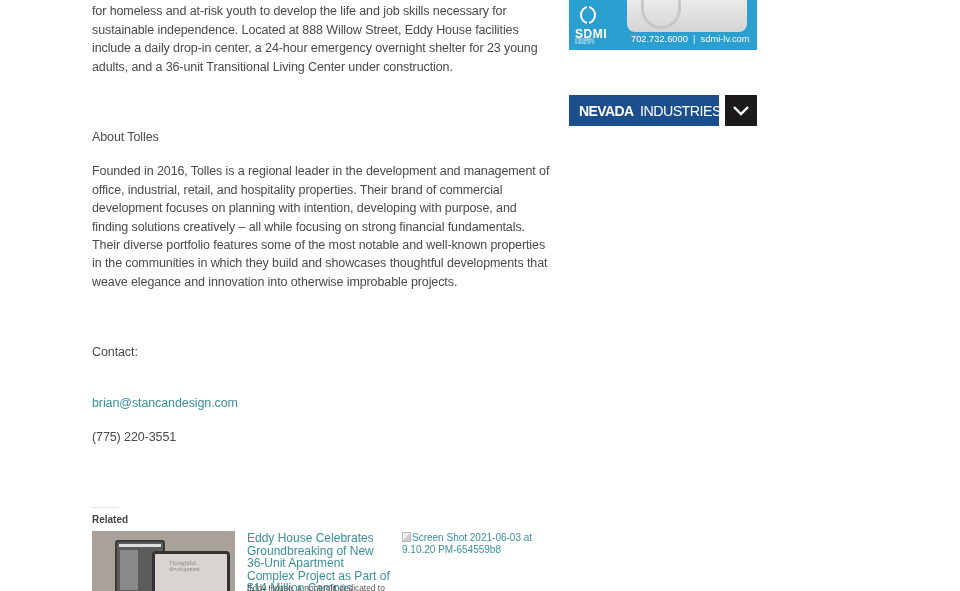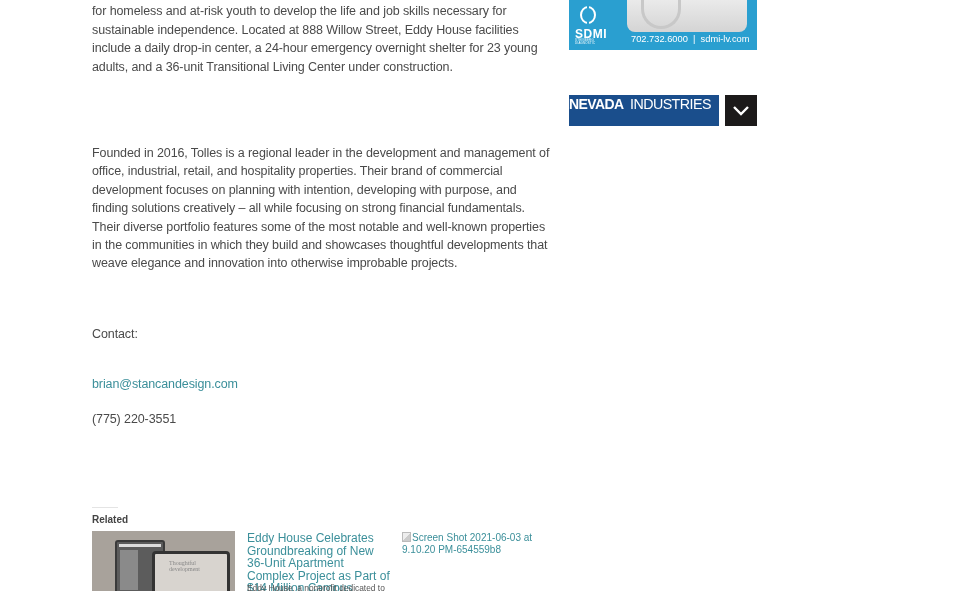--- a/index.html
+++ b/index.html
@@ -23,31 +23,32 @@
   .rel-broken { position: absolute; left: 402px; top: 532px; width: 140px; font-size: 10px; line-height: 12px; color: #3b8f9a; }
   .rel-broken .broken-icon { display: inline-block; width: 9px; height: 10px; border: 1px solid #bbb; vertical-align: -1px; margin-right: 1px; background: linear-gradient(135deg,#eee 50%,#ccc 50%); }
   .ad { position: absolute; left: 569px; top: 0; width: 188px; height: 50px; background: #2a9fd0; overflow: hidden; }
   .ad .machine { position: absolute; left: 58px; top: -14px; width: 120px; height: 46px; background: linear-gradient(180deg,#f4f4f4,#d4d4d4); border-radius: 0 0 8px 8px; }
   .ad .machine::before { content: ""; position: absolute; left: 14px; top: 0; width: 34px; height: 40px; border: 3px solid #c8c8c8; border-top: none; border-radius: 0 0 30px 30px; }
   .ad .logo-mark { position: absolute; left: 11px; top: 6px; width: 16px; height: 18px; border: 2px solid #fff; border-radius: 50%; }
   .ad .logo-mark::before { content: ""; position: absolute; left: 5px; top: -2px; width: 2px; height: 18px; background: #2a9fd0; }
   .ad .logo-text { position: absolute; left: 6px; top: 27px; font-size: 12px; font-weight: bold; color: #fff; letter-spacing: 0.5px; }
   .ad .logo-sub { position: absolute; left: 6px; top: 39px; font-size: 2.8px; color: #fff; letter-spacing: 0.3px; line-height: 3px; width: 26px; }
   .ad .contact { position: absolute; left: 62px; top: 34px; font-size: 9.3px; color: #fff; white-space: nowrap; }
-  .nav-bar { position: absolute; left: 569px; top: 95px; width: 150px; height: 31px; background: #1a4e8c; display: flex; align-items: flex-start; color: #fff; font-size: 15.5px; letter-spacing: -0.6px; font-family: "Liberation Sans", sans-serif; }
+  .nav-bar { position: absolute; left: 569px; top: 95px; width: 150px; height: 31px; background: #1a4e8c; display: flex; align-items: center; padding-left: 10px; color: #fff; font-size: 15.5px; letter-spacing: -0.6px; font-family: "Liberation Sans", sans-serif; }
   .nav-bar .b { font-weight: bold; margin-right: 4px; transform: scaleX(0.9); transform-origin: left; display: inline-block; }
   .nav-bar .n { transform: scaleX(0.92); transform-origin: left; display: inline-block; margin-left: -4px; }
   .nav-toggle { position: absolute; left: 725px; top: 95px; width: 32px; height: 31px; background: #1c1a1a; display: flex; align-items: center; justify-content: center; }
 </style>
 </head>
 <body>
 
 <div class="article">
   <p class="p-intro" style="padding-top:0;">management, and wrap-around services, Eddy House creates a safe environment for homeless and at-risk youth to develop the life and job skills necessary for sustainable independence. Located at 888 Willow Street, Eddy House facilities include a daily drop-in center, a 24-hour emergency overnight shelter for 23 young adults, and a 36-unit Transitional Living Center under construction.</p>
   <div class="gap" style="height:52px"></div>
+  <p>About Tolles</p>
   <div class="gap" style="height:16px"></div>
   <p>Founded in 2016, Tolles is a regional leader in the development and management of office, industrial, retail, and hospitality properties. Their brand of commercial development focuses on planning with intention, developing with purpose, and finding solutions creatively – all while focusing on strong financial fundamentals. Their diverse portfolio features some of the most notable and well-known properties in the communities in which they build and showcases thoughtful developments that weave elegance and innovation into otherwise improbable projects.</p>
   <div class="gap" style="height:52px"></div>
   <p>Contact:</p>
   <div class="gap" style="height:16px"></div>
   <div class="gap" style="height:16px"></div>
   <p><a class="link" href="#">brian@stancandesign.com</a></p>
   <div class="gap" style="height:16px"></div>
   <p>(775) 220-3551</p>
 </div>

